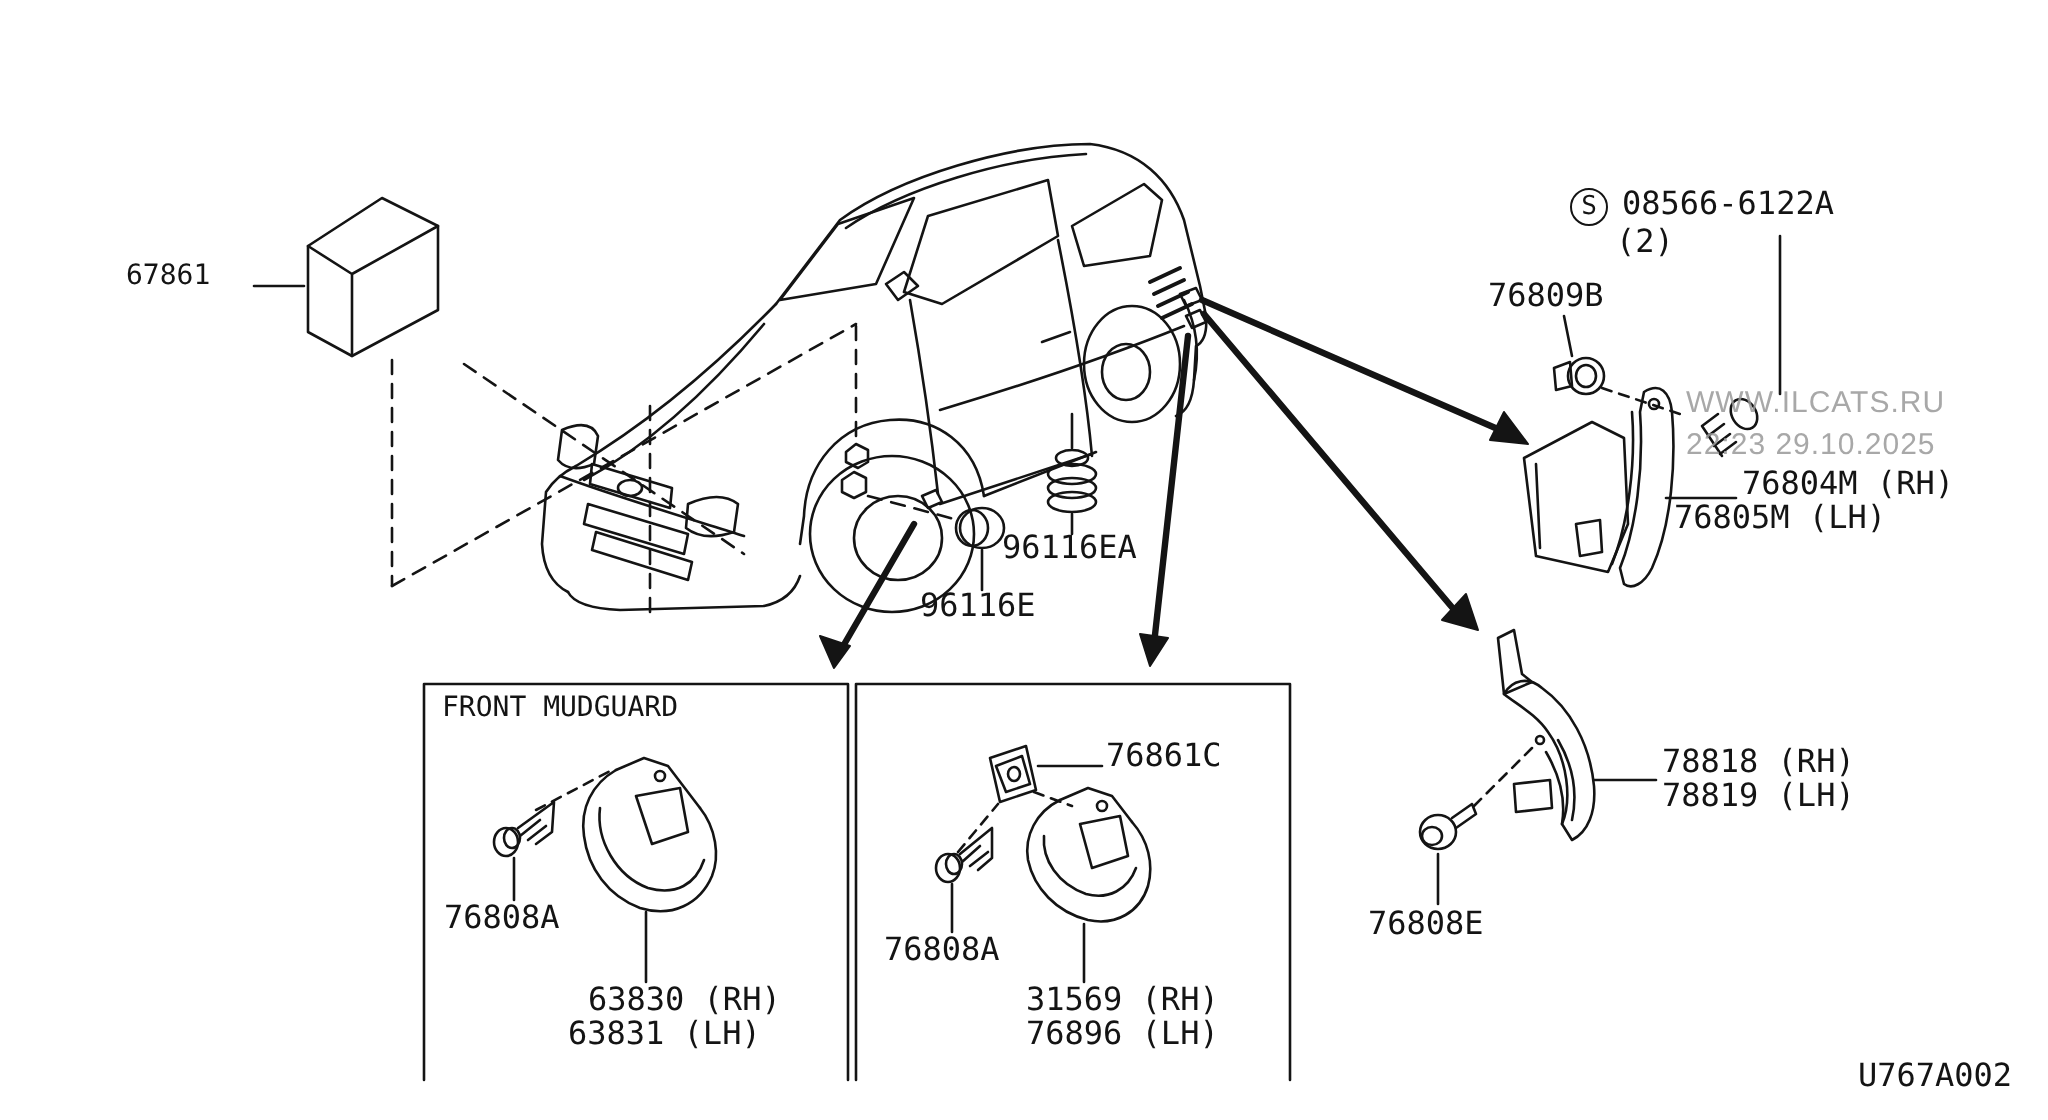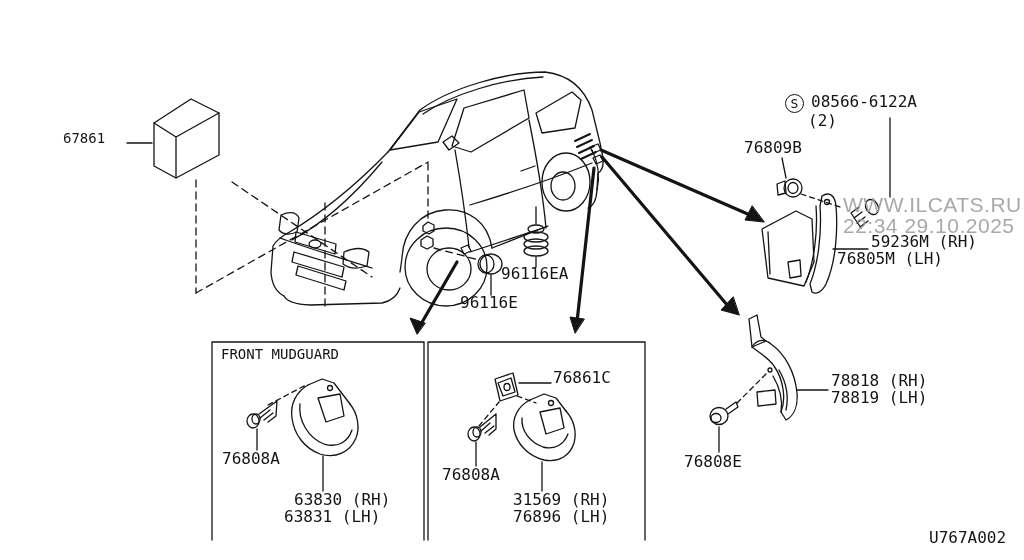--- a/index.html
+++ b/index.html
@@ -13,21 +13,21 @@
     white-space:nowrap;letter-spacing:0px;z-index:3;
   }
   .lbl.big{font-size:14px;}
   .s-circle{
     position:absolute;width:19px;height:19px;border:1.6px solid #141414;
     border-radius:50%;display:flex;align-items:center;justify-content:center;
     font-size:13px;color:#141414;z-index:3;box-sizing:border-box;
   }
   .watermark{
     position:absolute;color:#9a9a9a;font-family:"Liberation Sans",sans-serif;
-    font-size:21px;line-height:1.0;white-space:nowrap;z-index:4;opacity:.85;
+    font-size:15px;line-height:1.0;white-space:nowrap;z-index:4;opacity:.85;
     letter-spacing:.5px;
   }
 </style>
 </head>
 <body>
 
 <div class="stage">
 
   <svg width="1024" height="560" viewBox="0 0 1024 560" fill="none" stroke="#141414" stroke-width="1.3" stroke-linecap="round" stroke-linejoin="round">
 
@@ -205,21 +205,21 @@
   </svg>
 
   <div class="lbl big" style="left:63px;top:131px">67861</div>
 
   <div class="s-circle" style="left:785px;top:94px">S</div>
   <div class="lbl" style="left:811px;top:94px">08566-6122A</div>
   <div class="lbl" style="left:808px;top:113px">(2)</div>
 
   <div class="lbl" style="left:744px;top:140px">76809B</div>
 
-  <div class="lbl" style="left:871px;top:234px">59236M (RH)</div>
+  <div class="lbl" style="left:871px;top:234px">76804M (RH)</div>
   <div class="lbl" style="left:837px;top:251px">76805M (LH)</div>
 
   <div class="lbl" style="left:501px;top:266px">96116EA</div>
   <div class="lbl" style="left:460px;top:295px">96116E</div>
 
   <div class="lbl" style="left:831px;top:373px">78818 (RH)</div>
   <div class="lbl" style="left:831px;top:390px">78819 (LH)</div>
 
   <div class="lbl" style="left:684px;top:454px">76808E</div>
 
@@ -227,17 +227,17 @@
   <div class="lbl" style="left:222px;top:451px">76808A</div>
   <div class="lbl" style="left:294px;top:492px">63830 (RH)</div>
   <div class="lbl" style="left:284px;top:509px">63831 (LH)</div>
 
   <div class="lbl" style="left:553px;top:370px">76861C</div>
   <div class="lbl" style="left:442px;top:467px">76808A</div>
   <div class="lbl" style="left:513px;top:492px">31569 (RH)</div>
   <div class="lbl" style="left:513px;top:509px">76896 (LH)</div>
 
   <div class="watermark" style="left:843px;top:194px">WWW.ILCATS.RU</div>
-  <div class="watermark" style="left:843px;top:215px">22:34 29.10.2025</div>
+  <div class="watermark" style="left:843px;top:215px">22:23 29.10.2025</div>
 
   <div class="lbl" style="left:929px;top:530px">U767A002</div>
 
 </div>
 
 </body></html>

